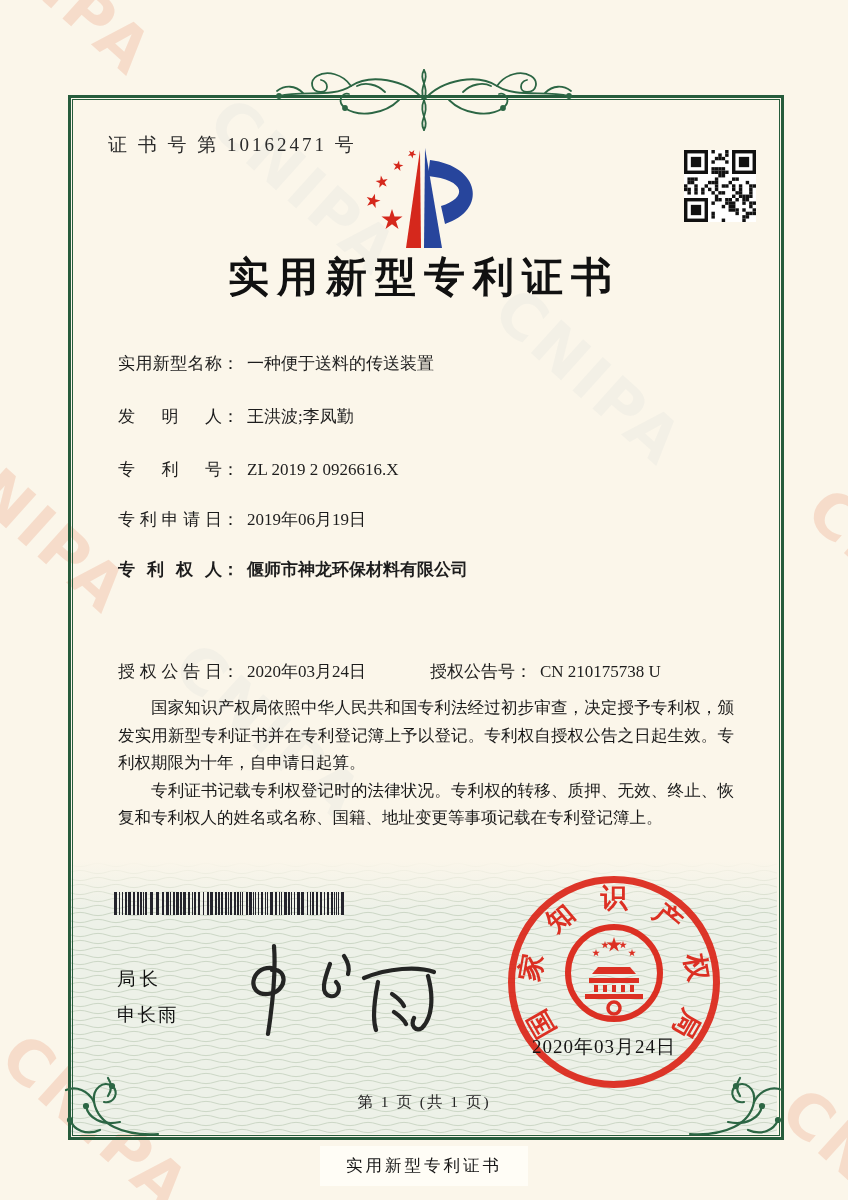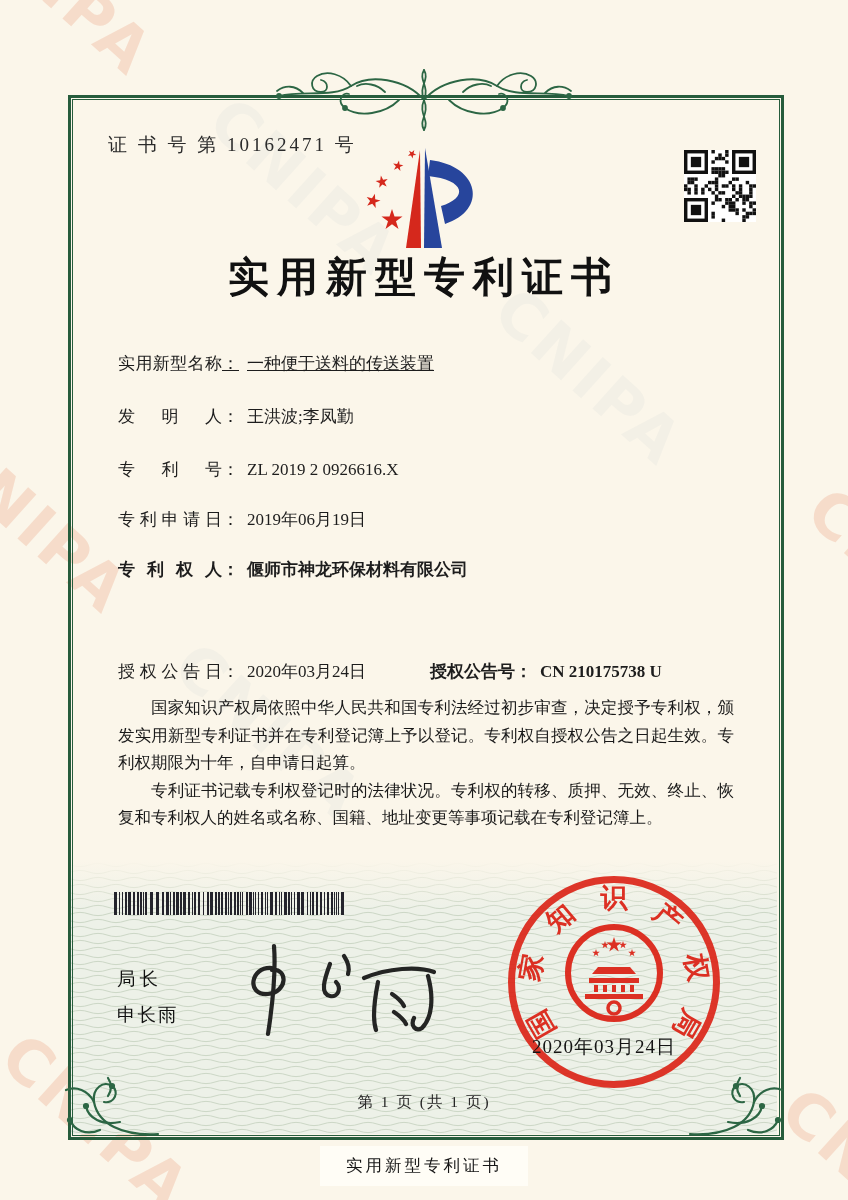--- a/index.html
+++ b/index.html
@@ -20,21 +20,21 @@
   
   .cert-no{position:absolute;left:108px;top:132px;font-size:19px;letter-spacing:3px;color:#2b2b2b;}
   .logo{position:absolute;left:352px;top:144px;}
   .qr{position:absolute;left:684px;top:150px;width:72px;height:72px;background:#fff;}
   .title{position:absolute;left:0;right:0;top:250px;text-align:center;
          font-size:41px;font-weight:700;letter-spacing:8px;color:#111;}
   
   .frow{position:absolute;left:118px;width:616px;font-size:17px;color:#1d1d1d;white-space:nowrap;}
   .flabel{display:inline-block;width:104px;text-align:justify;text-align-last:justify;}
   .fvalue{margin-left:8px;}
-  .grant2{position:absolute;left:312px;top:0;font-weight:bold;}
+  .grant2{position:absolute;left:312px;top:0;}
   
   .paras{position:absolute;left:118px;top:694px;width:616px;font-size:16.5px;
          line-height:27.5px;text-align:justify;color:#191919;}
   .paras p{margin:0;text-indent:2em;}
   
   .band{position:absolute;left:71px;top:860px;width:706px;height:274px;}
   .band-fade{position:absolute;left:0;top:0;width:100%;height:50px;
              background:linear-gradient(180deg,#fbf6ea 0%,rgba(251,246,234,0) 100%);}
   .barcode{position:absolute;left:114px;top:892px;width:232px;height:23px;}
   .director-title{position:absolute;left:117px;top:966px;font-size:18.5px;letter-spacing:4px;color:#111;}
@@ -283,21 +283,21 @@
         <rect x="68.57" y="61.71" width="3.43" height="3.43" fill="#111"></rect>
         <rect x="27.43" y="65.14" width="3.43" height="3.43" fill="#111"></rect>
         <rect x="58.29" y="65.14" width="3.43" height="3.43" fill="#111"></rect>
         <rect x="61.71" y="65.14" width="3.43" height="3.43" fill="#111"></rect>
         <rect x="37.71" y="68.57" width="3.43" height="3.43" fill="#111"></rect>
         <rect x="58.29" y="68.57" width="3.43" height="3.43" fill="#111"></rect>
       </svg></div>
 
   <div class="title">实用新型专利证书</div>
 
-  <div class="frow" style="top:352px;text-decoration:underline;">
+  <div class="frow" style="top:352px;">
     <span class="flabel">实用新型名称</span><span>：</span><span class="fvalue">一种便于送料的传送装置</span>
   </div>
   <div class="frow" style="top:405px;">
     <span class="flabel">发明人</span><span>：</span><span class="fvalue">王洪波;李凤勤</span>
   </div>
   <div class="frow" style="top:458px;">
     <span class="flabel">专利号</span><span>：</span><span class="fvalue">ZL 2019 2 0926616.X</span>
   </div>
   <div class="frow" style="top:508px;">
     <span class="flabel">专利申请日</span><span>：</span><span class="fvalue">2019年06月19日</span>

